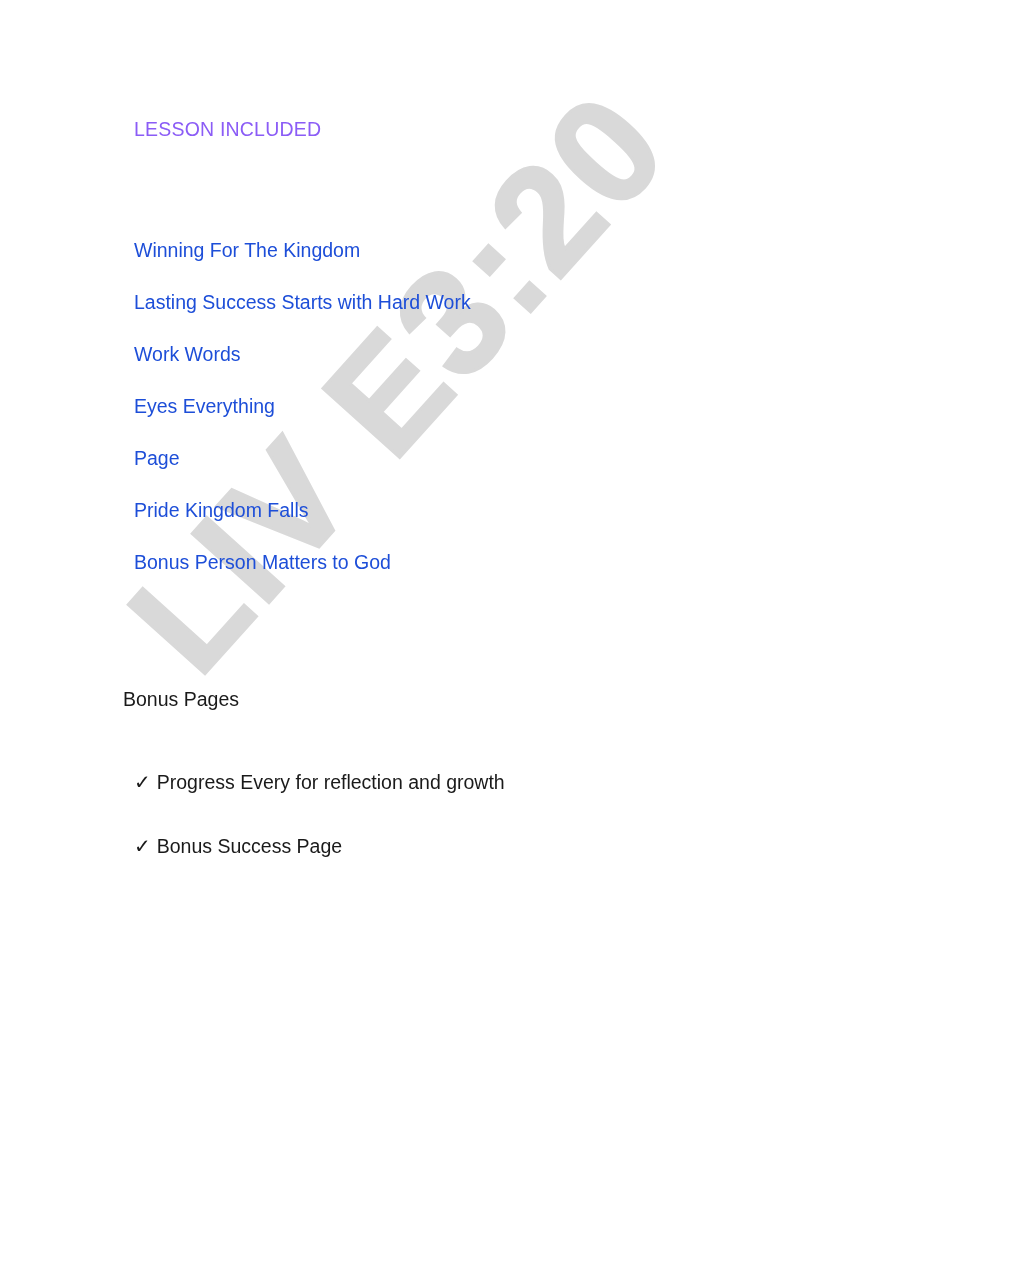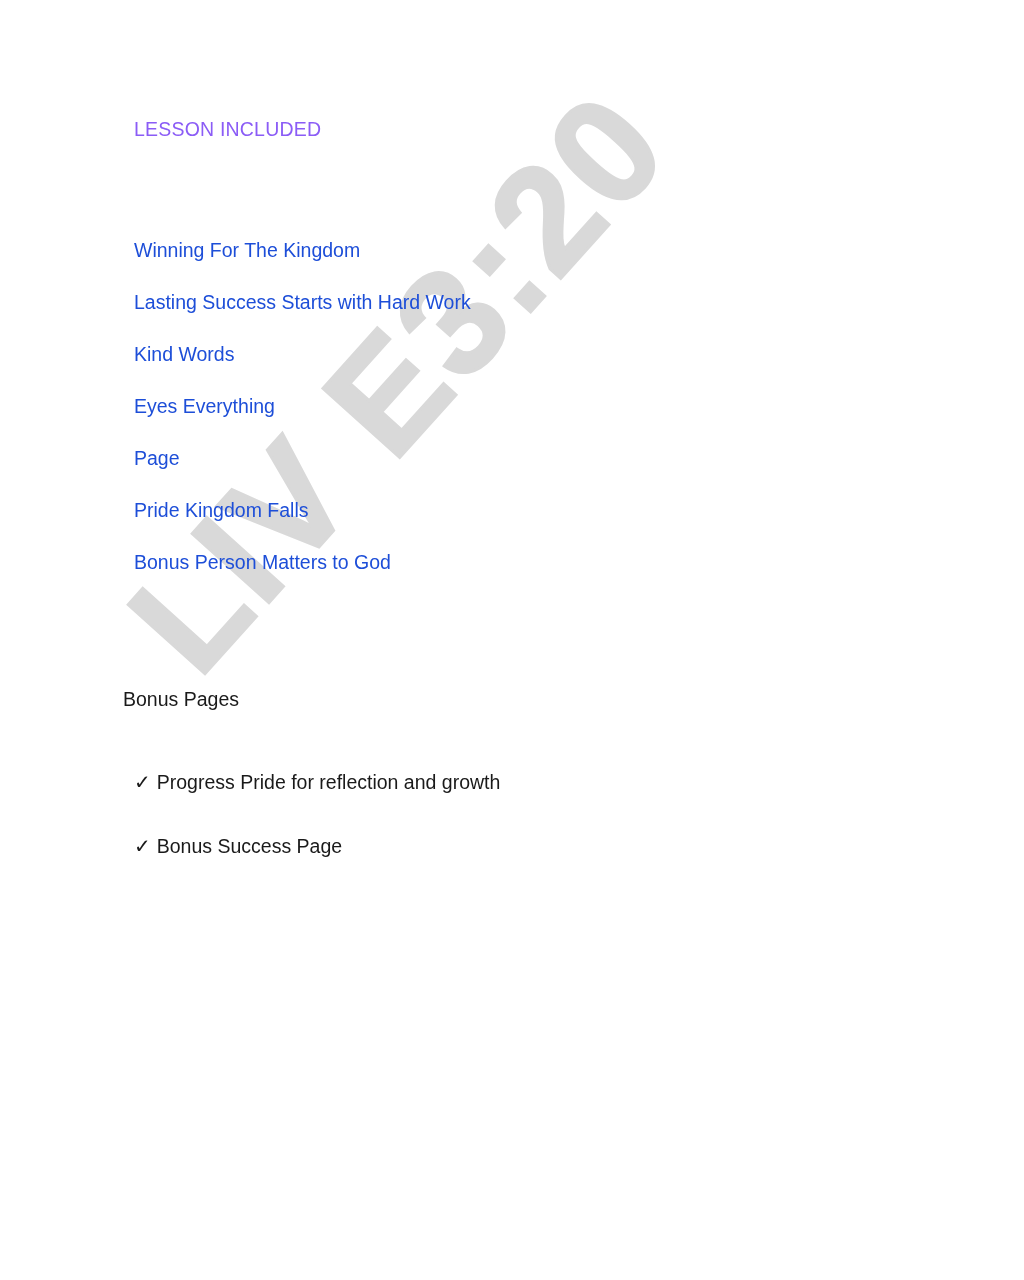--- a/index.html
+++ b/index.html
@@ -112,32 +112,32 @@
     <div class="watermark-text">LIV E3:20</div>
   </div>
 
   <div class="content">
 
     <div class="doc-heading">LESSON INCLUDED</div>
 
     <div class="lesson-list">
       <div class="lesson-item">Winning For The Kingdom</div>
       <div class="lesson-item">Lasting Success Starts with Hard Work</div>
-      <div class="lesson-item">Kind Words</div>
+      <div class="lesson-item">Work Words</div>
       <div class="lesson-item">Eyes Everything</div>
       <div class="lesson-item">Page</div>
       <div class="lesson-item">Pride Kingdom Falls</div>
       <div class="lesson-item">Bonus Person Matters to God</div>
     </div>
 
     <div class="bonus-heading">Bonus Pages</div>
 
     <div class="bonus-list">
       <div class="bonus-item">
-        <span class="check-icon">✓</span><span>Progress Pride for reflection and growth</span>
+        <span class="check-icon">✓</span><span>Progress Every for reflection and growth</span>
       </div>
       <div class="bonus-item">
         <span class="check-icon">✓</span><span>Bonus Success Page</span>
       </div>
     </div>
 
   </div>
 </div>
 
 </body></html>

